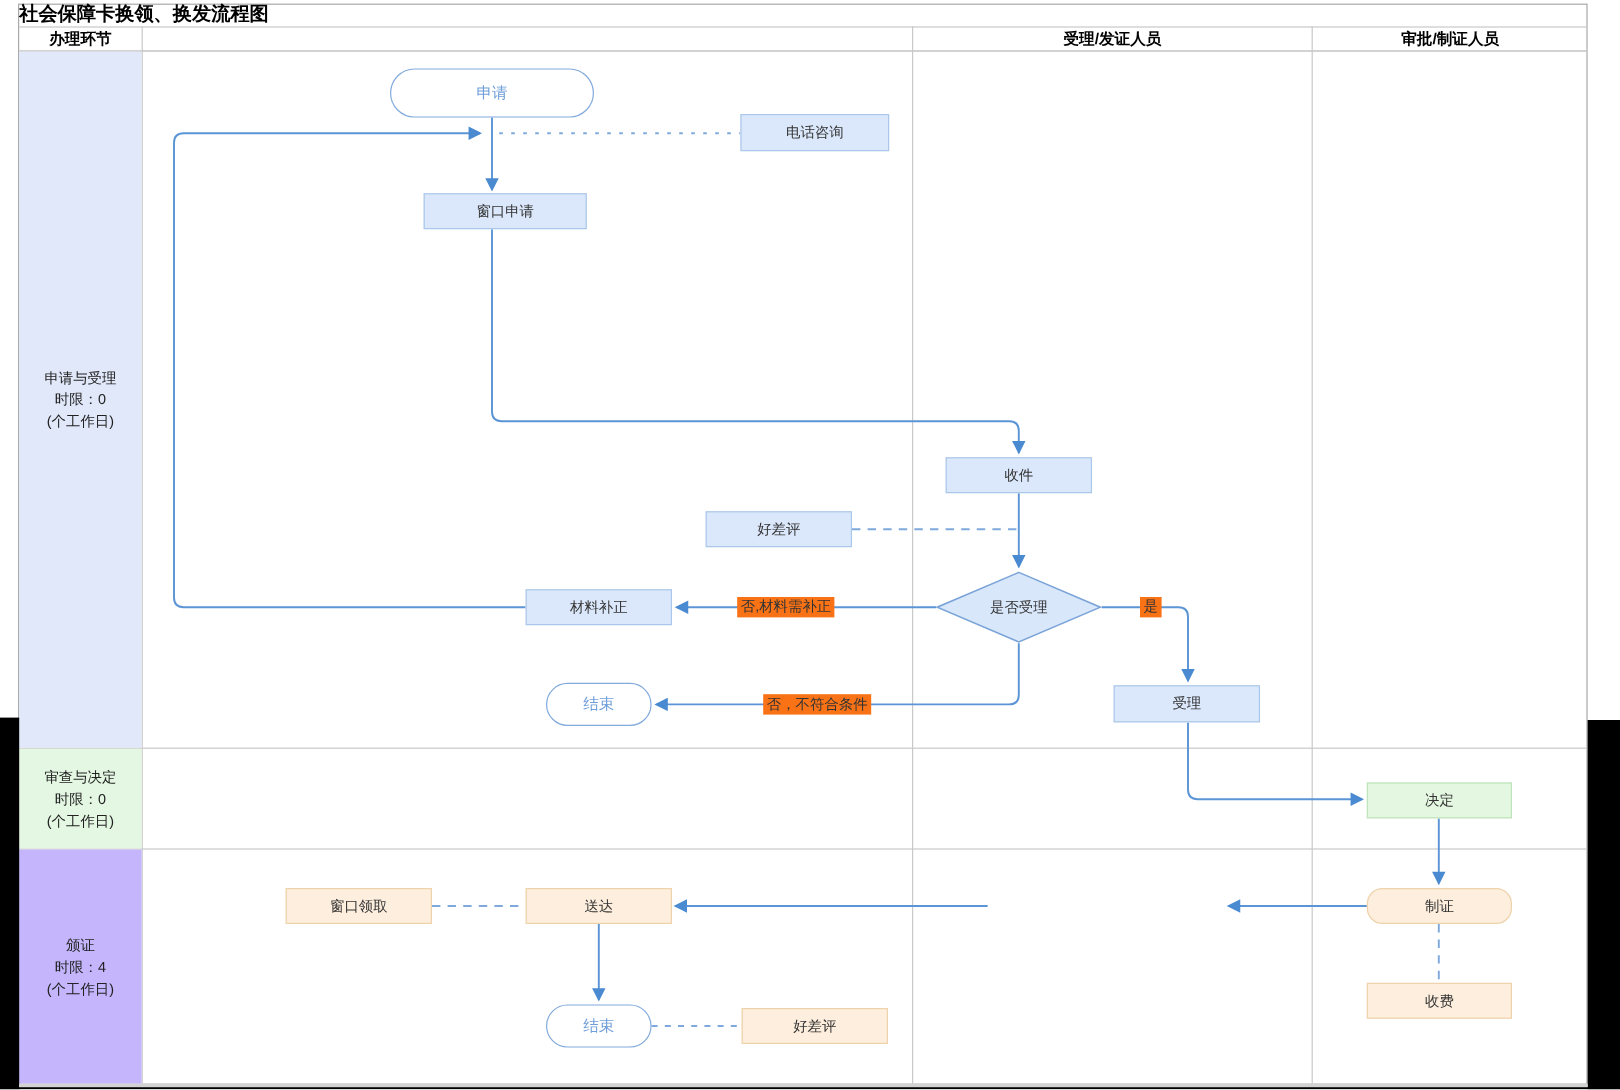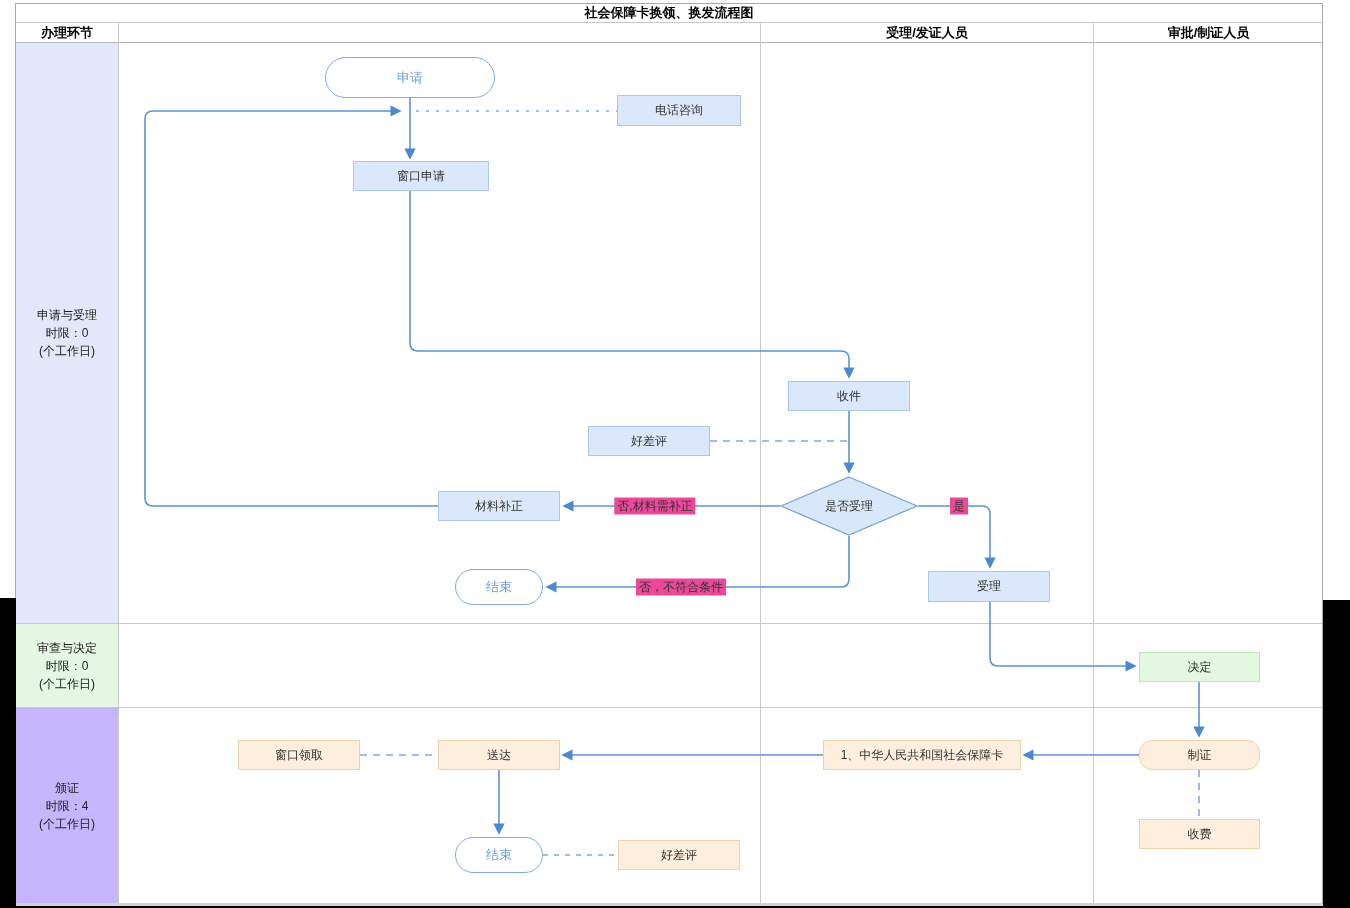--- a/index.html
+++ b/index.html
@@ -5,21 +5,21 @@
   html,body{margin:0;padding:0;background:#fff;}
   #stage{position:relative;width:1350px;height:908px;background:#fff;overflow:hidden;
          font-family:"Liberation Sans","DejaVu Sans",sans-serif;}
   
   .frame{position:absolute;left:15px;top:3px;width:1308px;height:901px;
          box-sizing:border-box;border:1px solid #a9a9a9;}
   .hline{position:absolute;height:1px;background:#c9c9c9;}
   .vline{position:absolute;width:1px;background:#c9c9c9;}
   
   .title{position:absolute;left:16px;top:3px;width:1306px;height:19px;line-height:20px;
-         text-align:center;font-size:13px;font-weight:bold;color:#000;}
+         text-align:left;font-size:16px;font-weight:bold;color:#000;}
   .col-header{position:absolute;top:22px;height:20px;line-height:21px;text-align:center;
          font-size:13px;font-weight:bold;color:#000;}
   
   .lane-cell{position:absolute;left:16px;width:102px;display:flex;flex-direction:column;
          justify-content:center;align-items:center;text-align:center;
          font-size:12px;line-height:18px;color:#222;}
   .lane-blue{background:#e0e8fa;}
   .lane-green{background:#e3f7e2;}
   .lane-orange{background:#c4b5fd;}
   
@@ -27,21 +27,21 @@
         justify-content:center;text-align:right;font-size:12px;color:#333;white-space:nowrap;}
   .blue{background:#dbe8fb;border:1px solid #abc7e9;}
   .green{background:#e3f7e1;border:1px solid #bfe3ba;}
   .orange{background:#fdeedd;border:1px solid #eed2ab;}
   .stadium{background:#fff;border:1.5px solid #82aadc;border-radius:22px;
         color:#6f9ed9;font-size:13px;}
   .diamond{background:transparent;border:none;}
   .diamond svg{position:absolute;left:0;top:0;}
   .diamond .dlabel{position:relative;z-index:1;}
   
-  .edge-label{position:absolute;transform:translate(-50%,-50%);background:#ec4899;
+  .edge-label{position:absolute;transform:translate(-50%,-50%);background:#f97316;
         padding:0 3px;font-size:12px;color:#333;white-space:nowrap;}
   
   #edge-layer{position:absolute;left:0;top:0;}
   
   .black{position:absolute;background:#000;}
   .scrollbar{position:absolute;background:#d2d2d2;}
 </style>
 </head>
 <body>
 
@@ -117,21 +117,20 @@
       <polygon points="69,1 137,30 69,59 1,30" fill="#d9e7fb" stroke="#7aa4d8" stroke-width="1.3"></polygon>
     </svg>
     <span class="dlabel">是否受理</span>
   </div>
 
   <div class="node blue" style="left:438px;top:491px;width:122px;height:30px;">材料补正</div>
   <div class="node stadium" style="left:455px;top:569px;width:88px;height:36px;">结束</div>
   <div class="node blue" style="left:928px;top:571px;width:122px;height:31px;">受理</div>
   <div class="node green" style="left:1139px;top:652px;width:121px;height:30px;">决定</div>
   <div class="node orange" style="left:1139px;top:740px;width:121px;height:30px;border-radius:13px;">制证</div>
-  <div class="node orange" style="left:823px;top:740px;width:198px;height:30px;">1、中华人民共和国社会保障卡</div>
   <div class="node orange" style="left:438px;top:740px;width:122px;height:30px;">送达</div>
   <div class="node orange" style="left:238px;top:740px;width:122px;height:30px;">窗口领取</div>
   <div class="node stadium" style="left:455px;top:837px;width:88px;height:36px;">结束</div>
   <div class="node orange" style="left:618px;top:840px;width:122px;height:30px;">好差评</div>
   <div class="node orange" style="left:1139px;top:819px;width:121px;height:30px;">收费</div>
 
   <span class="edge-label" style="left:959px;top:506px;">是</span>
   <span class="edge-label" style="left:655px;top:506px;">否,材料需补正</span>
   <span class="edge-label" style="left:653px;top:587px;margin-left:28px;">否，不符合条件</span>
 

